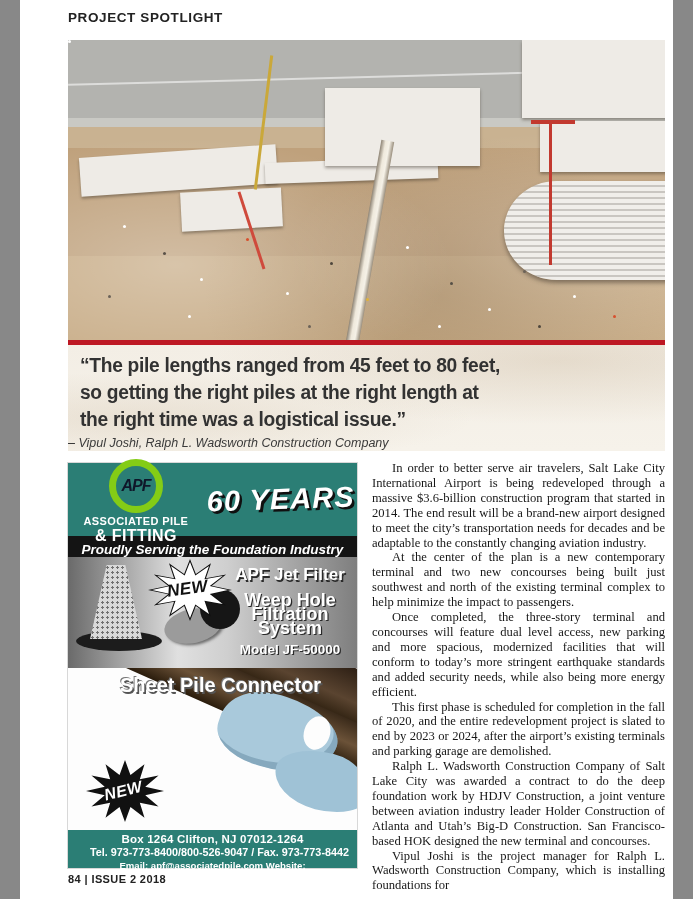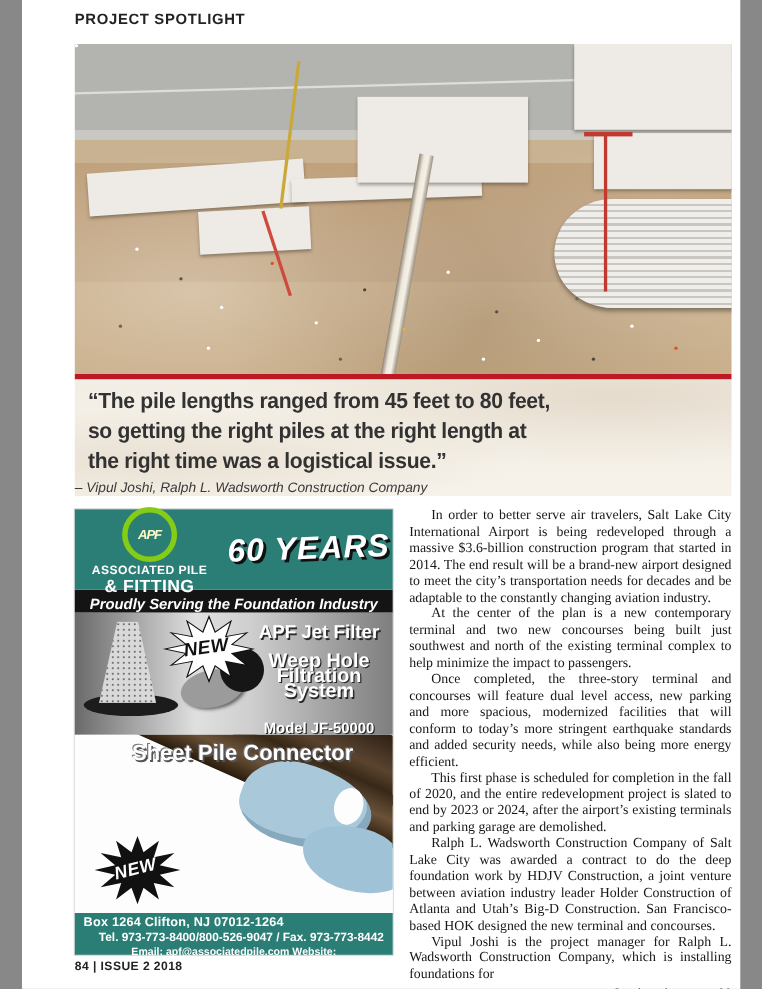--- a/index.html
+++ b/index.html
@@ -57,23 +57,23 @@
         linear-gradient(#f3eee5,#f6f2ea);}
   .quoteline{font-weight:bold;font-size:20px;line-height:27px;color:#323232;
       letter-spacing:-.3px;}
   .quotebox .qwrap{padding-top:7px;transform:scaleX(.96);}
   .attrib{margin-top:3px;font-style:italic;font-size:12.5px;color:#3a3a3a;}
   
   .ad{position:absolute;left:48px;top:463px;width:289px;height:405px;background:#fff;
       box-shadow:0 0 0 1px #d8d8d8;}
   .ad-head{position:relative;height:73px;background:#2b7e75;display:flex;align-items:center;}
   .logo-wrap{width:47%;text-align:center;color:#fff;padding-top:4px;}
-  .logo-circle{width:40px;height:40px;border:5px solid #84cc16;border-radius:50%;
+  .logo-circle{width:40px;height:40px;border:7px solid #84cc16;border-radius:50%;
       margin:0 auto 2px auto;display:flex;align-items:center;justify-content:center;
-      font-weight:bold;font-style:italic;font-size:12px;color:#fef9c3;letter-spacing:-1px;}
+      font-weight:bold;font-style:italic;font-size:16px;color:#0f172a;letter-spacing:-1px;}
   .logo-l1{font-size:11px;font-weight:bold;letter-spacing:.4px;}
   .logo-l2{font-size:16px;font-weight:bold;letter-spacing:.4px;}
   .years{width:53%;text-align:center;color:#fff;font-weight:bold;font-style:italic;
       font-size:29px;letter-spacing:1px;text-shadow:2.5px 2.5px 0 #101010;
       transform:rotate(-2deg);}
   .ad-tagbar{height:21px;background:#141414;display:flex;align-items:flex-end;justify-content:center;}
   .ad-tagbar span{color:#fff;font-weight:bold;font-style:italic;font-size:13.5px;}
   .ad-mid{position:relative;height:111px;
       background:linear-gradient(90deg,#6a6a6a,#e0e0e0 38%,#cfcfcf 55%,#7e7e7e);overflow:hidden;}
   .cone{position:absolute;left:22px;top:8px;width:52px;height:74px;
@@ -87,40 +87,40 @@
       background:#161616;}
   .star{position:absolute;clip-path:polygon(100% 50%,76% 57%,93% 75%,69% 69%,75% 93%,57% 76%,50% 100%,43% 76%,25% 93%,31% 69%,7% 75%,24% 57%,0 50%,24% 43%,7% 25%,31% 31%,25% 7%,43% 24%,50% 0,57% 24%,75% 7%,69% 31%,93% 25%,76% 43%);}
   .star-outer{left:80px;top:2px;width:84px;height:62px;background:#111;}
   .star-inner{left:84px;top:5px;width:76px;height:56px;background:#fff;}
   .star-text{position:absolute;left:99px;top:22px;font-weight:bold;font-style:italic;
       font-size:17px;color:#111;transform:rotate(-8deg);letter-spacing:.5px;}
   .jet-text{position:absolute;right:8px;top:8px;width:118px;text-align:center;color:#fff;}
   .jet-title{font-size:17px;font-weight:bold;text-shadow:1.5px 1.5px 0 #2a2a2a;}
   .jet-sub{font-size:18px;font-weight:bold;line-height:14px;margin-top:8px;
       text-shadow:1.2px 1.2px 0 #2a2a2a;}
-  .jet-model{font-size:13.5px;font-weight:bold;margin-top:19px;text-shadow:1.2px 1.2px 0 #2a2a2a;}
+  .jet-model{font-size:13.5px;font-weight:bold;margin-top:7px;text-shadow:1.2px 1.2px 0 #2a2a2a;}
   .ad-sheet{position:relative;height:162px;background:#fdfdfd;overflow:hidden;}
   .steel1{position:absolute;left:-30px;top:-45px;width:420px;height:58px;background:
       linear-gradient(#2e2015,#5a4430 55%,#241808);border-radius:28px;transform:rotate(24deg);}
   .steel2{position:absolute;left:-40px;top:6px;width:430px;height:44px;background:
       linear-gradient(#3a2a1a,#6b5238 50%,#2a1c0c);border-radius:22px;transform:rotate(24deg);}
   .blue-blob1{position:absolute;left:150px;top:28px;width:120px;height:74px;background:#a9c9db;
       border-radius:45% 55% 60% 40% / 55% 45% 60% 40%;transform:rotate(18deg);
       box-shadow:inset -6px -6px 0 rgba(90,130,155,.45);}
   .blue-blob2{position:absolute;left:206px;top:84px;width:96px;height:58px;background:#9fc2d6;
       border-radius:55% 45% 50% 50% / 45% 60% 40% 55%;transform:rotate(14deg);}
   .blue-hole{position:absolute;left:236px;top:48px;width:26px;height:34px;background:#fdfdfd;
       border-radius:50%;transform:rotate(18deg);}
   .sheet-title{position:absolute;left:52px;top:6px;color:#fff;font-weight:bold;font-size:20px;
       line-height:22px;text-shadow:1.6px 1.6px 0 #555, -1px -1px 0 #777;}
   .star-black{left:18px;top:92px;width:78px;height:62px;background:#111;}
   .star-black-text{position:absolute;left:36px;top:114px;color:#fff;font-weight:bold;
       font-style:italic;font-size:16px;transform:rotate(-14deg);letter-spacing:.5px;}
   .ad-foot{height:38px;background:#2b7e75;color:#fff;padding:3px 8px 0 8px;box-sizing:border-box;}
-  .ad-addr{font-size:11.5px;font-weight:bold;text-align:left;letter-spacing:.2px;}
+  .ad-addr{font-size:11.5px;font-weight:bold;text-align:center;letter-spacing:.2px;}
   .ad-tel{font-size:10.8px;font-weight:bold;text-align:right;margin-top:1px;}
   .ad-mail{font-size:9.6px;font-weight:bold;text-align:center;margin-top:2px;}
   
   .article{position:absolute;left:352px;top:461px;width:293px;
       font-family:"Liberation Serif",serif;font-size:12.6px;line-height:14.9px;
       color:#171717;text-align:justify;}
   .article p{margin:0;text-indent:20px;}
   .continued{font-family:"Liberation Sans",sans-serif;font-size:11px;color:#222;
       text-align:right;margin-top:3px;}
 </style>

